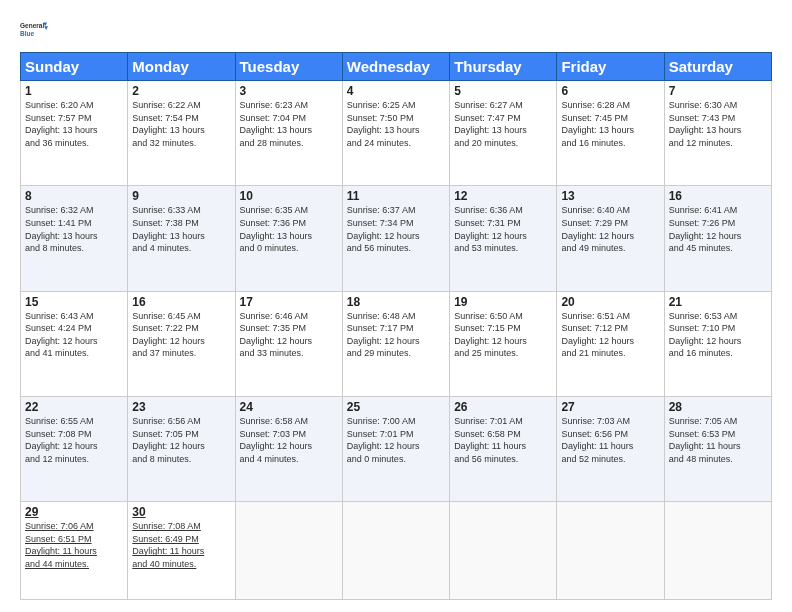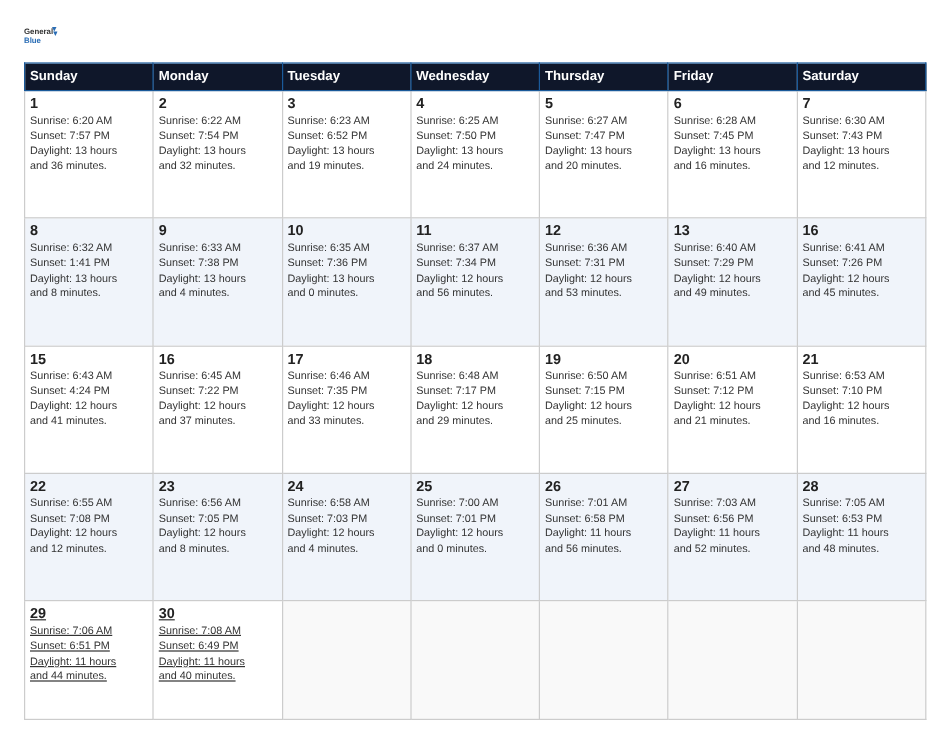--- a/index.html
+++ b/index.html
@@ -47,23 +47,23 @@
       font-weight: normal;
     }
     .calendar {
       flex: 1;
       border: 1px solid #ccc;
       border-collapse: collapse;
       width: 100%;
       table-layout: fixed;
     }
     .calendar th {
-      background: #0f172a;
+      background: #3b82f6;
       color: #fff;
-      font-size: 11px;
+      font-size: 15px;
       font-weight: bold;
       padding: 5px 4px;
       text-align: left;
       border: 1px solid #1a5a9a;
     }
     .calendar td {
       border: 1px solid #ccc;
       vertical-align: top;
       padding: 3px 4px;
       font-size: 9.5px;
@@ -132,21 +132,21 @@
           <td>
             <span class="day-num">1</span>
             <div class="day-info"><span>Sunrise: 6:20 AM</span><br><span>Sunset: 7:57 PM</span><br><span>Daylight: 13 hours</span><br><span>and 36 minutes.</span></div>
           </td>
           <td>
             <span class="day-num">2</span>
             <div class="day-info"><span>Sunrise: 6:22 AM</span><br><span>Sunset: 7:54 PM</span><br><span>Daylight: 13 hours</span><br><span>and 32 minutes.</span></div>
           </td>
           <td>
             <span class="day-num">3</span>
-            <div class="day-info"><span>Sunrise: 6:23 AM</span><br><span>Sunset: 6:52 PM</span><br><span>Daylight: 13 hours</span><br><span>and 19 minutes.</span></div>
+            <div class="day-info"><span>Sunrise: 6:23 AM</span><br><span>Sunset: 7:04 PM</span><br><span>Daylight: 13 hours</span><br><span>and 28 minutes.</span></div>
           </td>
           <td>
             <span class="day-num">4</span>
             <div class="day-info"><span>Sunrise: 6:25 AM</span><br><span>Sunset: 7:50 PM</span><br><span>Daylight: 13 hours</span><br><span>and 24 minutes.</span></div>
           </td>
           <td>
             <span class="day-num">5</span>
             <div class="day-info"><span>Sunrise: 6:27 AM</span><br><span>Sunset: 7:47 PM</span><br><span>Daylight: 13 hours</span><br><span>and 20 minutes.</span></div>
           </td>
           <td>

